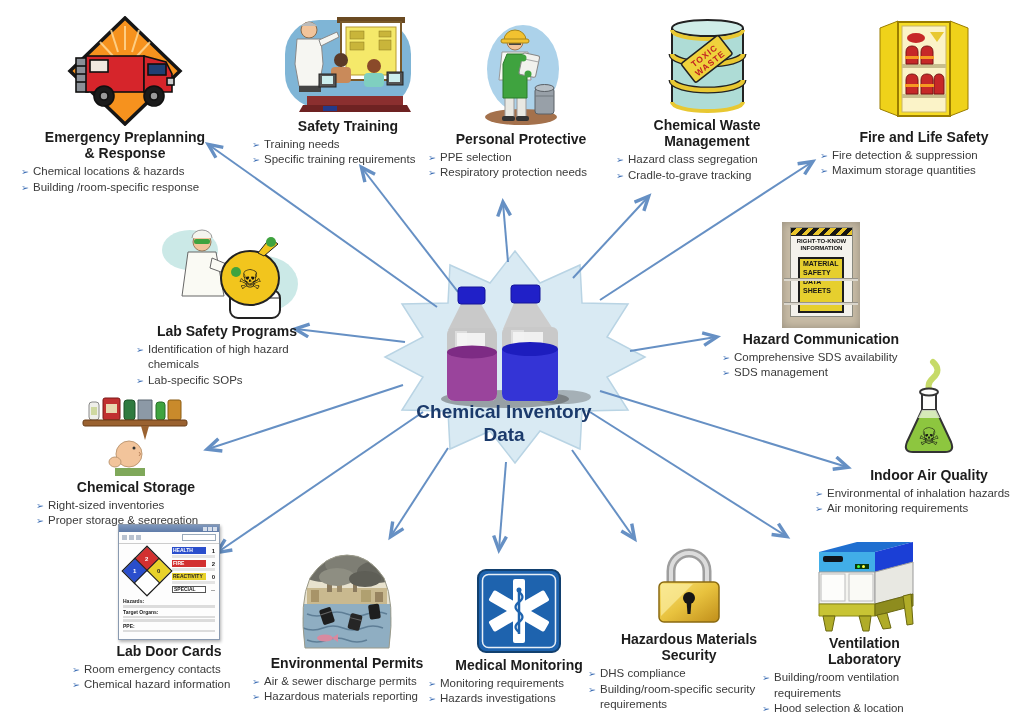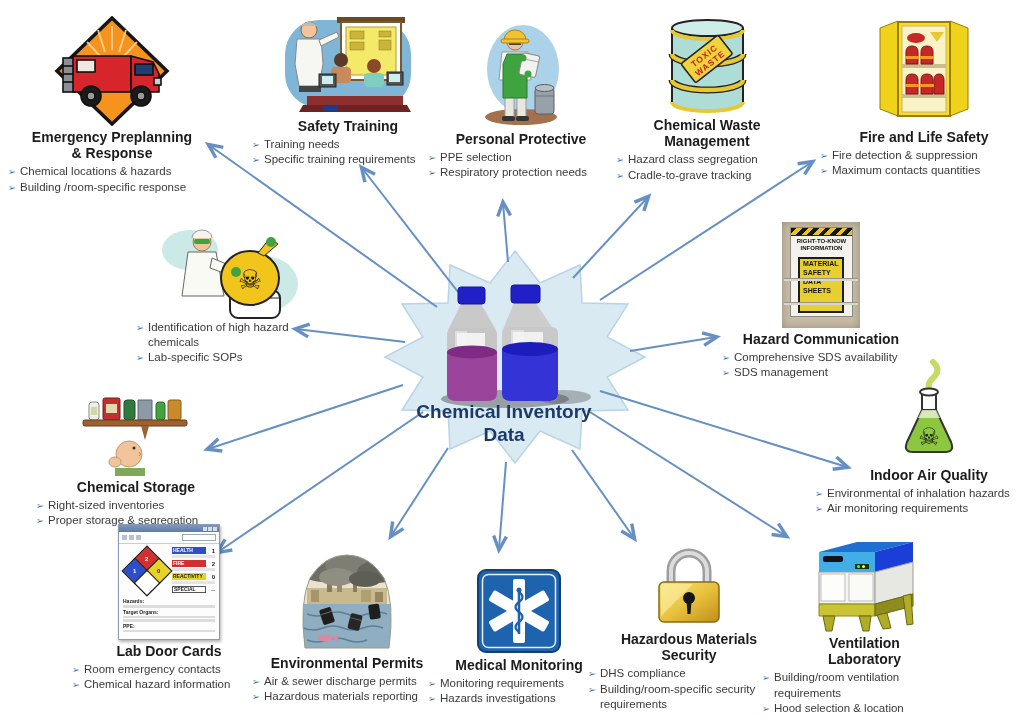--- a/index.html
+++ b/index.html
@@ -107,21 +107,21 @@
       <path d="M502,349 h56 v45 q0,7 -8,7 h-40 q-8,0 -8,-7 Z" fill="#3434D6"></path>
       <ellipse cx="530" cy="349" rx="28" ry="7" fill="#1D1DBE"></ellipse>
     </g>
   </svg>
 
   <div class="center-title">
     <span class="tl">Chemical Inventory</span>
     <span class="tl">Data</span>
   </div>
 
-  <div class="node" style="left:8px;top:16px;width:208px">
+  <div class="node" style="left:21px;top:16px;width:208px">
     <div class="icon" style="height:110px">
       <svg width="118" height="110" viewBox="0 0 118 110">
         <polygon points="59,2 114,55 59,108 4,55" fill="#F6921E" stroke="#161616" stroke-width="3.5"></polygon>
         <g stroke="#FFD894" stroke-width="2" opacity="0.85">
           <line x1="59" y1="10" x2="59" y2="34"></line>
             <line x1="45" y1="14" x2="52" y2="36"></line>
           <line x1="73" y1="14" x2="66" y2="36"></line>
             <line x1="34" y1="26" x2="47" y2="40"></line>
             <line x1="84" y1="26" x2="71" y2="40"></line>
         </g>
@@ -308,21 +308,21 @@
       <span class="tl">Fire and Life Safety</span>
       <span class="tl"></span>
     </div>
     <ul class="bullets">
       <li>
           <span class="chev">➢</span>
           <span>Fire detection &amp; suppression</span>
         </li>
       <li>
           <span class="chev">➢</span>
-          <span>Maximum contacts quantities</span>
+          <span>Maximum storage quantities</span>
         </li>
     </ul>
   </div>
 
   <div class="node" style="left:118px;top:222px;width:218px">
     <div class="icon" style="height:98px">
       <svg width="150" height="98" viewBox="0 0 150 98">
         <ellipse cx="38" cy="28" rx="28" ry="20" fill="#CBE9E7"></ellipse>
         <ellipse cx="112" cy="62" rx="34" ry="28" fill="#CBE9E7"></ellipse>
         <rect x="78" y="68" width="50" height="28" rx="8" fill="#FFFFFF" stroke="#222" stroke-width="2"></rect>
@@ -331,20 +331,24 @@
         <polygon points="60,36 84,46 80,54 58,46" fill="#FAFAF4" stroke="#666"></polygon>
         <circle cx="50" cy="20" r="9" fill="#F2C49B" stroke="#9A7A5A"></circle>
         <path d="M40,16 a10,8 0 0 1 20,0" fill="#F4F4EE" stroke="#999"></path>
         <rect x="42" y="17" width="16" height="5" rx="2" fill="#3FA33F"></rect>
         <ellipse cx="98" cy="56" rx="29" ry="27" fill="#F2C51D" stroke="#222" stroke-width="2"></ellipse>
         <polygon points="106,31 118,16 126,22 112,34" fill="#F2C51D" stroke="#222"></polygon>
         <text x="98" y="67" font-size="27" text-anchor="middle" fill="#141414">☠</text>
         <circle cx="84" cy="50" r="5" fill="#3FA33F"></circle>
         <circle cx="119" cy="20" r="5" fill="#3FA33F"></circle>
       </svg>
+    </div>
+    <div class="title">
+      <span class="tl">Lab Safety Programs</span>
+      <span class="tl"></span>
     </div>
     <ul class="bullets" style="padding-left:18px">
       <li>
           <span class="chev">➢</span>
           <span>Identification of high hazard chemicals</span>
         </li>
       <li>
           <span class="chev">➢</span>
           <span>Lab-specific SOPs</span>
         </li>

